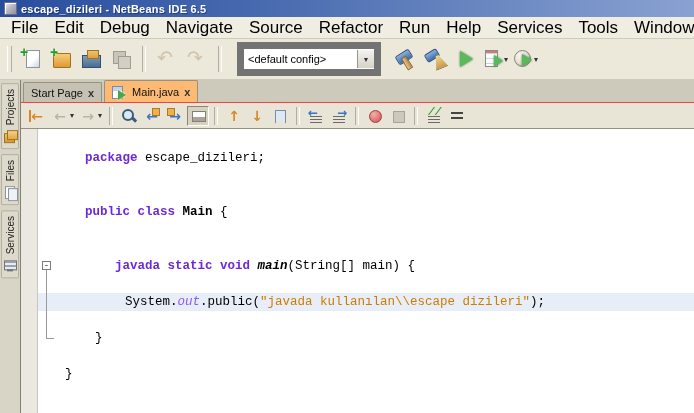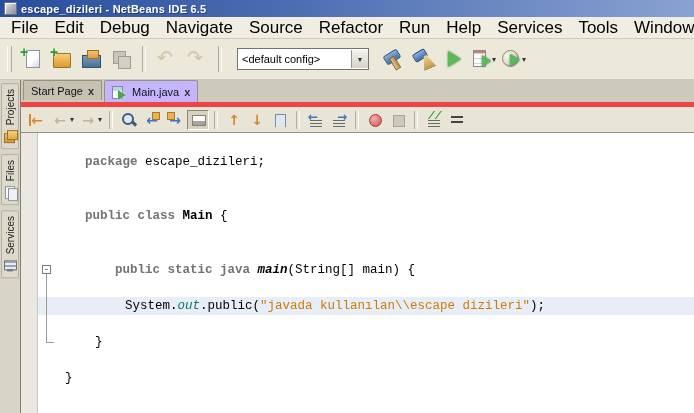--- a/index.html
+++ b/index.html
@@ -64,21 +64,21 @@
       border-left:9px solid #5cb85c;border-top:6px solid transparent;border-bottom:6px solid transparent;
       filter:drop-shadow(0 0 1px #2e7d2e);}
   .icon-profile-icon::before{content:"";position:absolute;left:2px;top:3px;width:15px;height:15px;border-radius:50%;
       background:radial-gradient(circle at 35% 30%,#faf8f0,#cdc7b4);border:1px solid #8a8678;
       box-shadow:inset -1px -1px 0 #aaa494;}
   .icon-profile-icon::after{content:"";position:absolute;left:10px;top:7px;width:0;height:0;
       border-left:10px solid #5cb85c;border-top:6px solid transparent;border-bottom:6px solid transparent;
       filter:drop-shadow(0 0 1px #2e7d2e);}
   
   .combo{display:flex;align-items:center;height:20px;margin:0 8px;width:130px;background:#fff;
-         border:1px solid #737373;}
+         border:7px solid #737373;}
   .combo-text{flex:1;font-size:11px;padding:0 4px;color:#000;white-space:nowrap;overflow:hidden;}
   .combo-btn{width:16px;height:18px;flex:0 0 16px;background:linear-gradient(#f4f3ee,#d6d2c8);
              border-left:1px solid #9a968a;display:flex;align-items:center;justify-content:center;
              font-size:7px;color:#333;}
   
   .body{flex:1;display:flex;min-height:0;}
   .sidebar{width:20px;flex:0 0 20px;background:#d8d4c6;border-right:1px solid #83806f;
            display:flex;flex-direction:column;align-items:center;padding-top:3px;gap:5px;}
   .side-tab{writing-mode:vertical-rl;transform:rotate(180deg);background:#ddd9cb;
             border:1px solid #b4b0a2;border-radius:1px;display:flex;align-items:center;gap:4px;
@@ -90,26 +90,26 @@
       background:linear-gradient(#f6d088,#e2a846);border:1px solid #9c7322;}
   .sicon-files-icon::before{content:"";position:absolute;left:2px;top:1px;width:8px;height:11px;
       background:#fdfdfd;border:1px solid #8a93a2;}
   .sicon-files-icon::after{content:"";position:absolute;left:5px;top:3px;width:8px;height:11px;
       background:#eef2f6;border:1px solid #8a93a2;}
   .sicon-services-icon::before{content:"";position:absolute;left:1px;top:2px;width:11px;height:8px;
       background:repeating-linear-gradient(#9aa2ae 0 2px,#e8ecf0 2px 4px);border:1px solid #6d7482;}
   .sicon-services-icon::after{content:"";position:absolute;left:4px;top:11px;width:6px;height:2px;background:#6d7482;}
   
   .right{flex:1;display:flex;flex-direction:column;min-width:0;}
-  .tabstrip{height:22px;flex:0 0 22px;background:#cdc9bb;display:flex;align-items:flex-start;
-            padding-left:2px;border-bottom:5px solid #ef4444;}
+  .tabstrip{height:22px;flex:0 0 22px;background:#cdc9bb;display:flex;align-items:flex-end;
+            padding-left:2px;border-bottom:1px solid #ef4444;}
   .tab{height:19px;display:flex;align-items:center;gap:5px;padding:0 7px;font-size:11px;color:#111;
        background:#c5c1b3;border:1px solid #96927f;border-bottom:none;margin-right:2px;
        border-top-left-radius:2px;border-top-right-radius:2px;}
-  .tab.active{background:#c4b5fd;height:21px;}
+  .tab.active{background:#fdba74;height:21px;}
   .tab-close{font-weight:bold;font-size:11px;color:#333;line-height:10px;}
   .jicon{width:15px;height:14px;position:relative;display:inline-block;}
   .jicon::before{content:"";position:absolute;left:0;top:1px;width:9px;height:11px;
       background:linear-gradient(#c2d2e8 0 4px,#fff 4px);border:1px solid #7a8aa0;}
   .jicon::after{content:"";position:absolute;left:6px;top:5px;width:0;height:0;
       border-left:8px solid #48a848;border-top:5px solid transparent;border-bottom:5px solid transparent;
       filter:drop-shadow(0 0 1px #fff);}
   
   .etoolbar{height:25px;flex:0 0 25px;background:#e8e5d7;border-bottom:1px solid #96927f;
             display:flex;align-items:center;padding-left:5px;gap:1px;}
@@ -157,24 +157,24 @@
       background:repeating-linear-gradient(#6a6a6a 0 1px,transparent 1px 3px);}
   .eicon-uncomment-icon::before{content:"";position:absolute;left:3px;top:5px;width:12px;height:9px;
       background:repeating-linear-gradient(#444 0 2px,transparent 2px 5px);}
   
   .editor{flex:1;display:flex;background:#fff;min-height:0;}
   .gutter{width:16px;flex:0 0 16px;background:#eae8e0;border-right:1px solid #cac6ba;}
   .code{flex:1;position:relative;padding-top:20px;color:#000;
         font-family:"Liberation Mono","DejaVu Sans Mono",monospace;font-size:12.5px;line-height:18px;}
   .code-line{height:18px;white-space:pre;padding-left:27px;}
   .code-line.hl{background:#e7eef7;}
-  .tok-kw{color:#737373;font-weight:bold;padding-left:20px;}
+  .tok-kw{color:#6d28d9;font-weight:bold;padding-left:20px;}
   .tok-cls{font-weight:bold;}
   .tok-mtd{font-weight:bold;font-style:italic;}
-  .tok-fld{color:#0f766e;font-style:italic;}
+  .tok-fld{color:#8b5cf6;font-style:italic;}
   .tok-str{color:#ce7b00;}
   .fold-box{position:absolute;left:4px;width:9px;height:9px;border:1px solid #7a7a7a;background:#fff;
             font:9px/8px "Liberation Mono",monospace;text-align:center;color:#333;box-sizing:border-box;}
   .fold-vline{position:absolute;left:8px;width:1px;background:#9a9a9a;}
   .fold-tick{position:absolute;height:1px;background:#9a9a9a;}
 </style>
 </head>
 <body>
 
 <div class="win">
@@ -328,21 +328,21 @@
         </div>
       <div class="editor">
         <div class="gutter"></div>
         <div class="code">
             <div class="code-line"><span class="tok-kw">package</span><span class="tok-pl"> escape_dizileri;</span></div>
             <div class="code-line"></div>
             <div class="code-line"></div>
             <div class="code-line"><span class="tok-kw">public class </span><span class="tok-cls">Main</span><span class="tok-pl"> {</span></div>
             <div class="code-line"></div>
             <div class="code-line"></div>
-            <div class="code-line"><span class="tok-pl">    </span><span class="tok-kw">public static java </span><span class="tok-mtd">main</span><span class="tok-pl">(String[] main) {</span></div>
+            <div class="code-line"><span class="tok-pl">    </span><span class="tok-kw">javada static void </span><span class="tok-mtd">main</span><span class="tok-pl">(String[] main) {</span></div>
             <div class="code-line"></div>
             <div class="code-line hl"><span class="tok-pl">        System.</span><span class="tok-fld">out</span><span class="tok-pl">.public(</span><span class="tok-str">"javada kullanılan\\escape dizileri"</span><span class="tok-pl">);</span></div>
             <div class="code-line"></div>
             <div class="code-line"><span class="tok-pl">    }</span></div>
             <div class="code-line"></div>
             <div class="code-line"><span class="tok-pl">}</span></div>
             <div class="fold-box" style="top: 132px;">-</div>
             <div class="fold-vline" style="top: 141px; height: 68px;"></div>
             <div class="fold-tick" style="top: 209px; left: 8px; width: 8px;"></div>
           </div>

